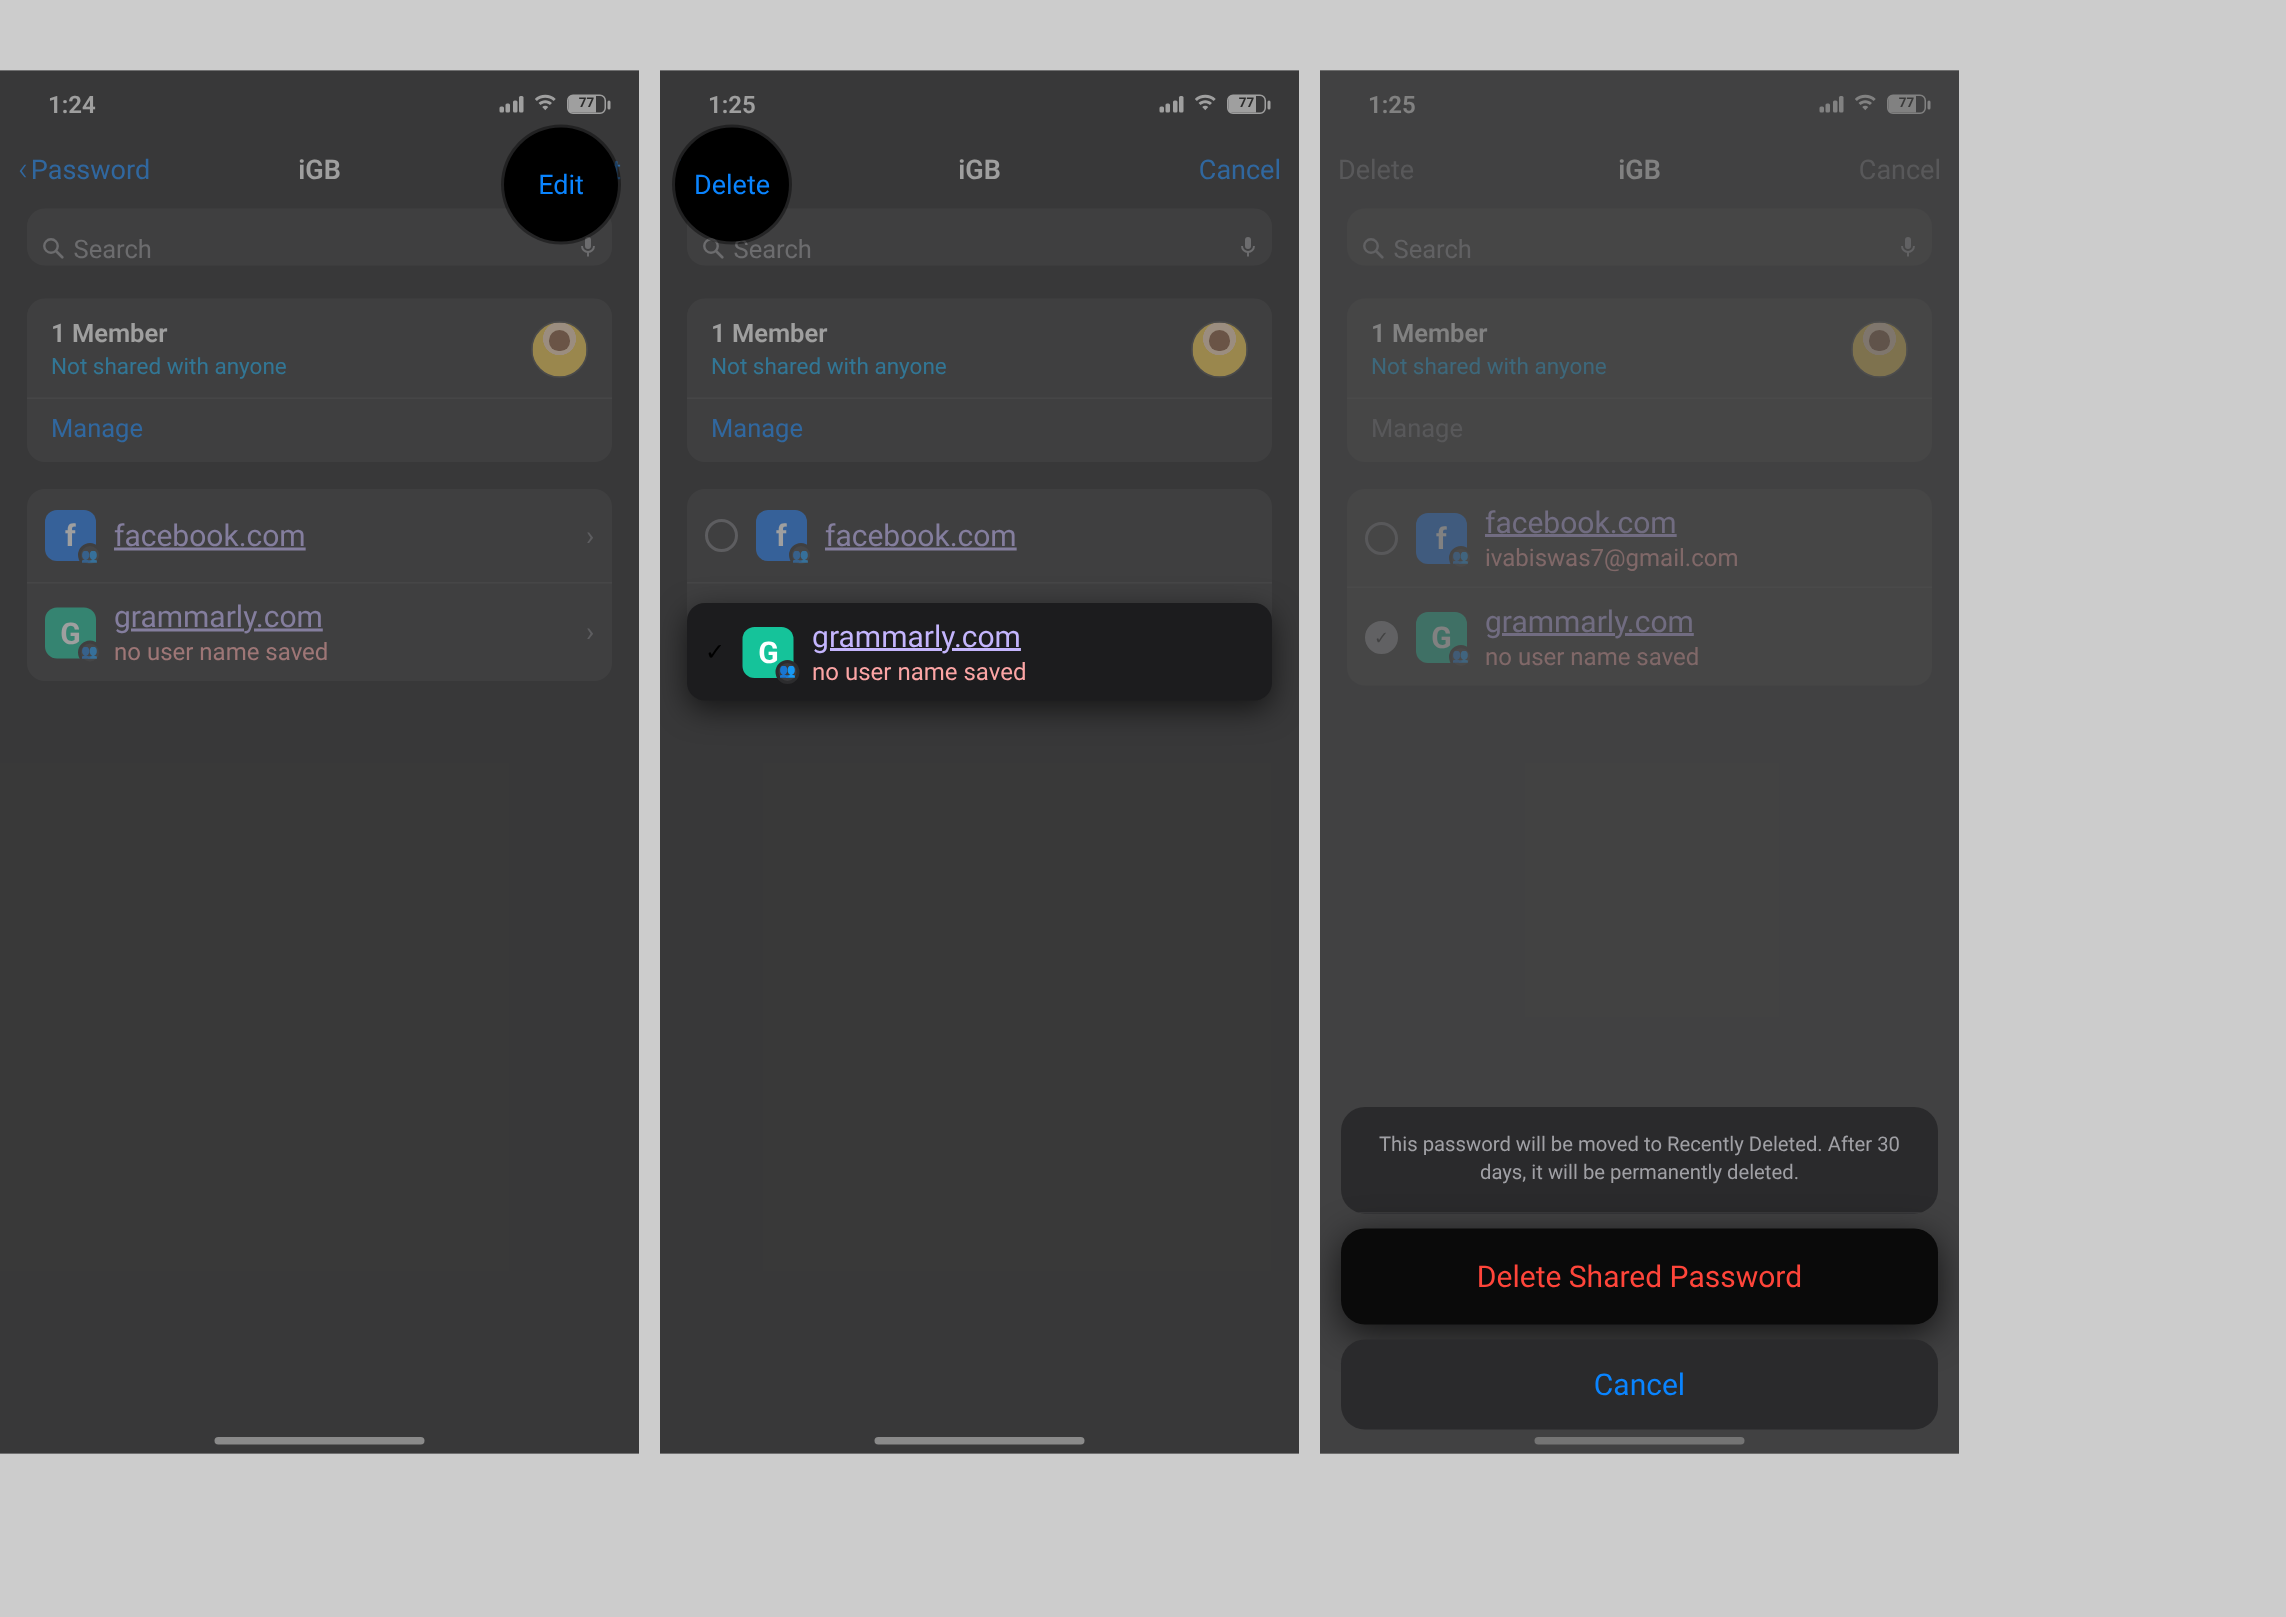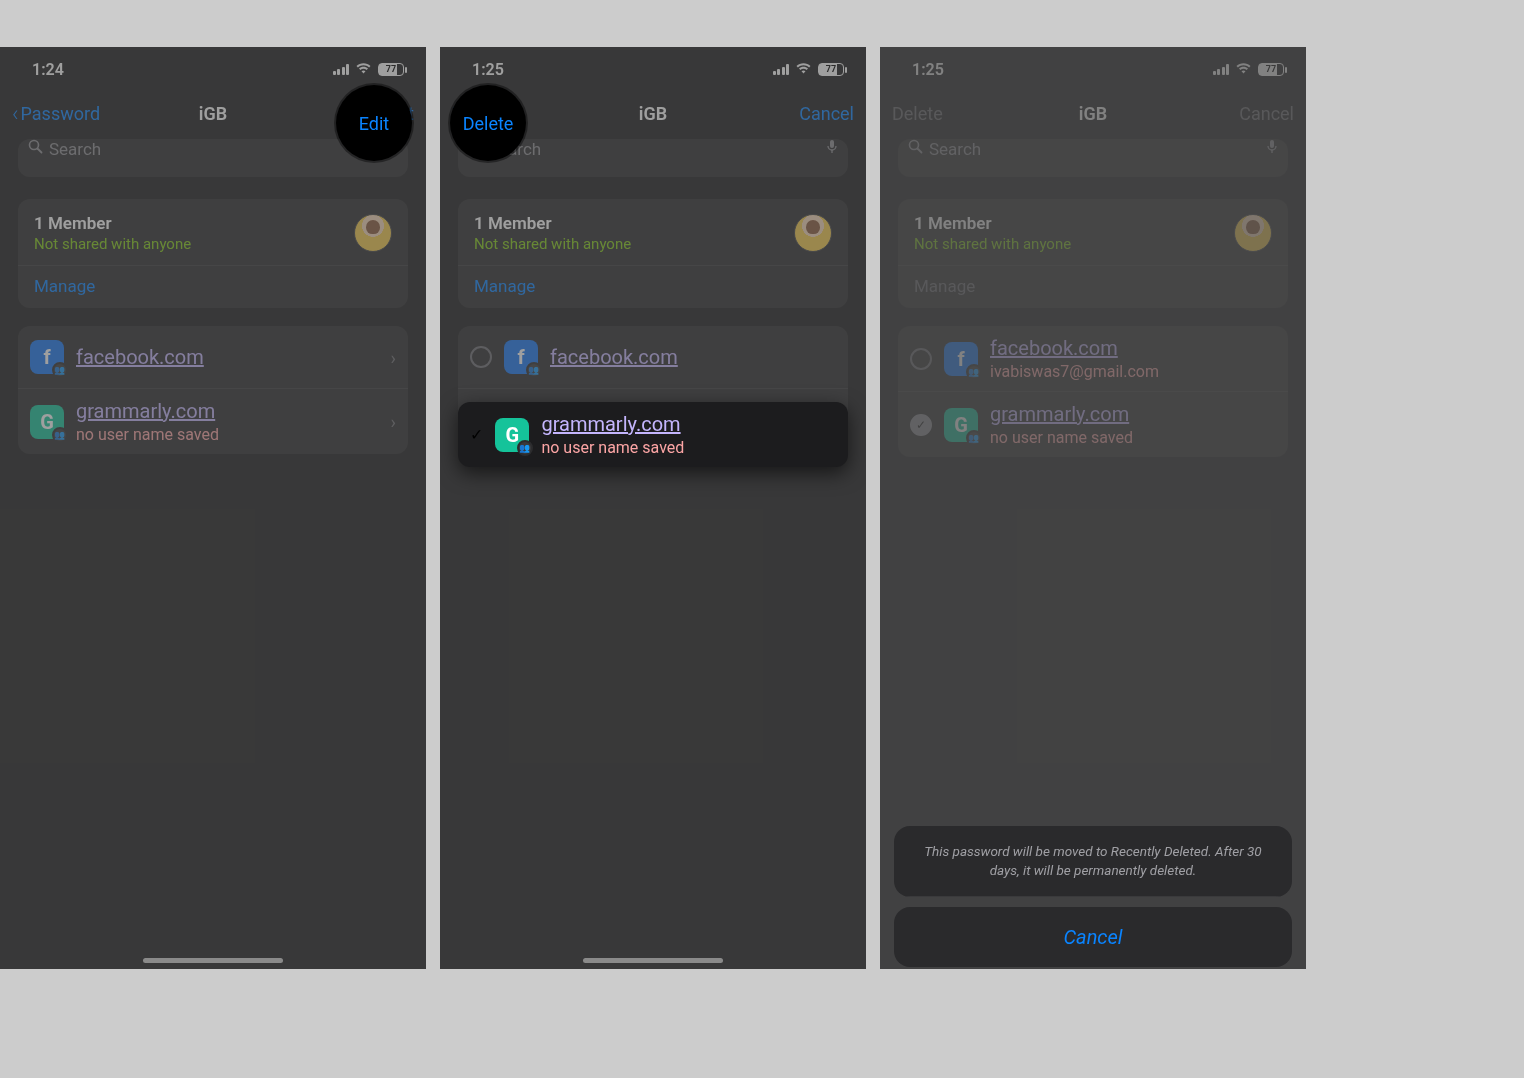--- a/index.html
+++ b/index.html
@@ -88,39 +88,39 @@
   .nav-link.dim { color: #6e6e73; }
   .back-chevron { color:#0a84ff; font-size:22px; font-weight:300; margin-right:-2px;}
   .plus { color:#0a84ff; font-size:26px; font-weight:300; margin-right:8px; line-height:20px;}
   
   .search-wrap { padding: 4px 18px 12px 18px; }
   .search {
     background: #2c2c2e;
     border-radius: 12px;
     height: 38px;
     display:flex;
-    align-items:flex-start;
+    align-items:flex-end;
     padding: 0 10px;
     color:#8e8e93;
     gap:6px;
   }
   .search .mag { font-size:16px; }
   .search .ph { flex:1; font-size:17px; }
   .search .mic { font-size:15px; color:#8e8e93;}
   
   .card {
     margin: 10px 18px 0 18px;
     background: #2c2c2e;
     border-radius: 12px;
     padding: 14px 16px 12px 16px;
     color:#fff;
   }
   .member-row { display:flex; align-items:center; justify-content:space-between;}
   .member-title { font-size:17px; font-weight:600;}
-  .member-sub { font-size:15px; color:#84cc16; margin-top:2px;}
+  .member-sub { font-size:15px; color:#0ea5e9; margin-top:2px;}
   .avatar {
     width:38px; height:38px; border-radius:50%;
     background: radial-gradient(circle at 50% 30%, #f6d8b8 0 35%, #f3c94a 36% 100%);
     border: 1px solid #444;
     position:relative;
     overflow:hidden;
   }
   .avatar::before{
     content:""; position:absolute; top:5px; left:50%; transform:translateX(-50%);
     width:14px; height:14px; background:#8a5a3a; border-radius:50% 50% 45% 45%;
@@ -196,23 +196,22 @@
     align-items:center;
     padding:10px 12px;
     gap:12px;
     min-height:60px;
     box-shadow: 0 6px 20px rgba(0,0,0,0.6);
   }
   
   .sheet {
     position:absolute;
     left:14px; right:14px;
-    bottom:2px;
+    bottom:16px;
     z-index:70;
-    font-style:italic;
   }
   .sheet-card {
     background:#2a2a2c;
     border-radius:16px;
     overflow:hidden;
     margin-bottom:10px;
   }
   .sheet-msg {
     padding:16px 24px;
     text-align:center;
@@ -501,17 +500,18 @@
       </div>
     </div>
 
     <div class="home-ind"></div>
     <div class="dim-overlay heavy"></div>
 
     <div class="sheet">
       <div class="sheet-card">
         <div class="sheet-msg">This password will be moved to Recently Deleted. After 30 days, it will be permanently deleted.</div>
       </div>
+      <div class="sheet-highlight">Delete Shared Password</div>
       <div class="sheet-btn cancel">Cancel</div>
     </div>
   </div>
 
 </div>
 
 </body></html>

